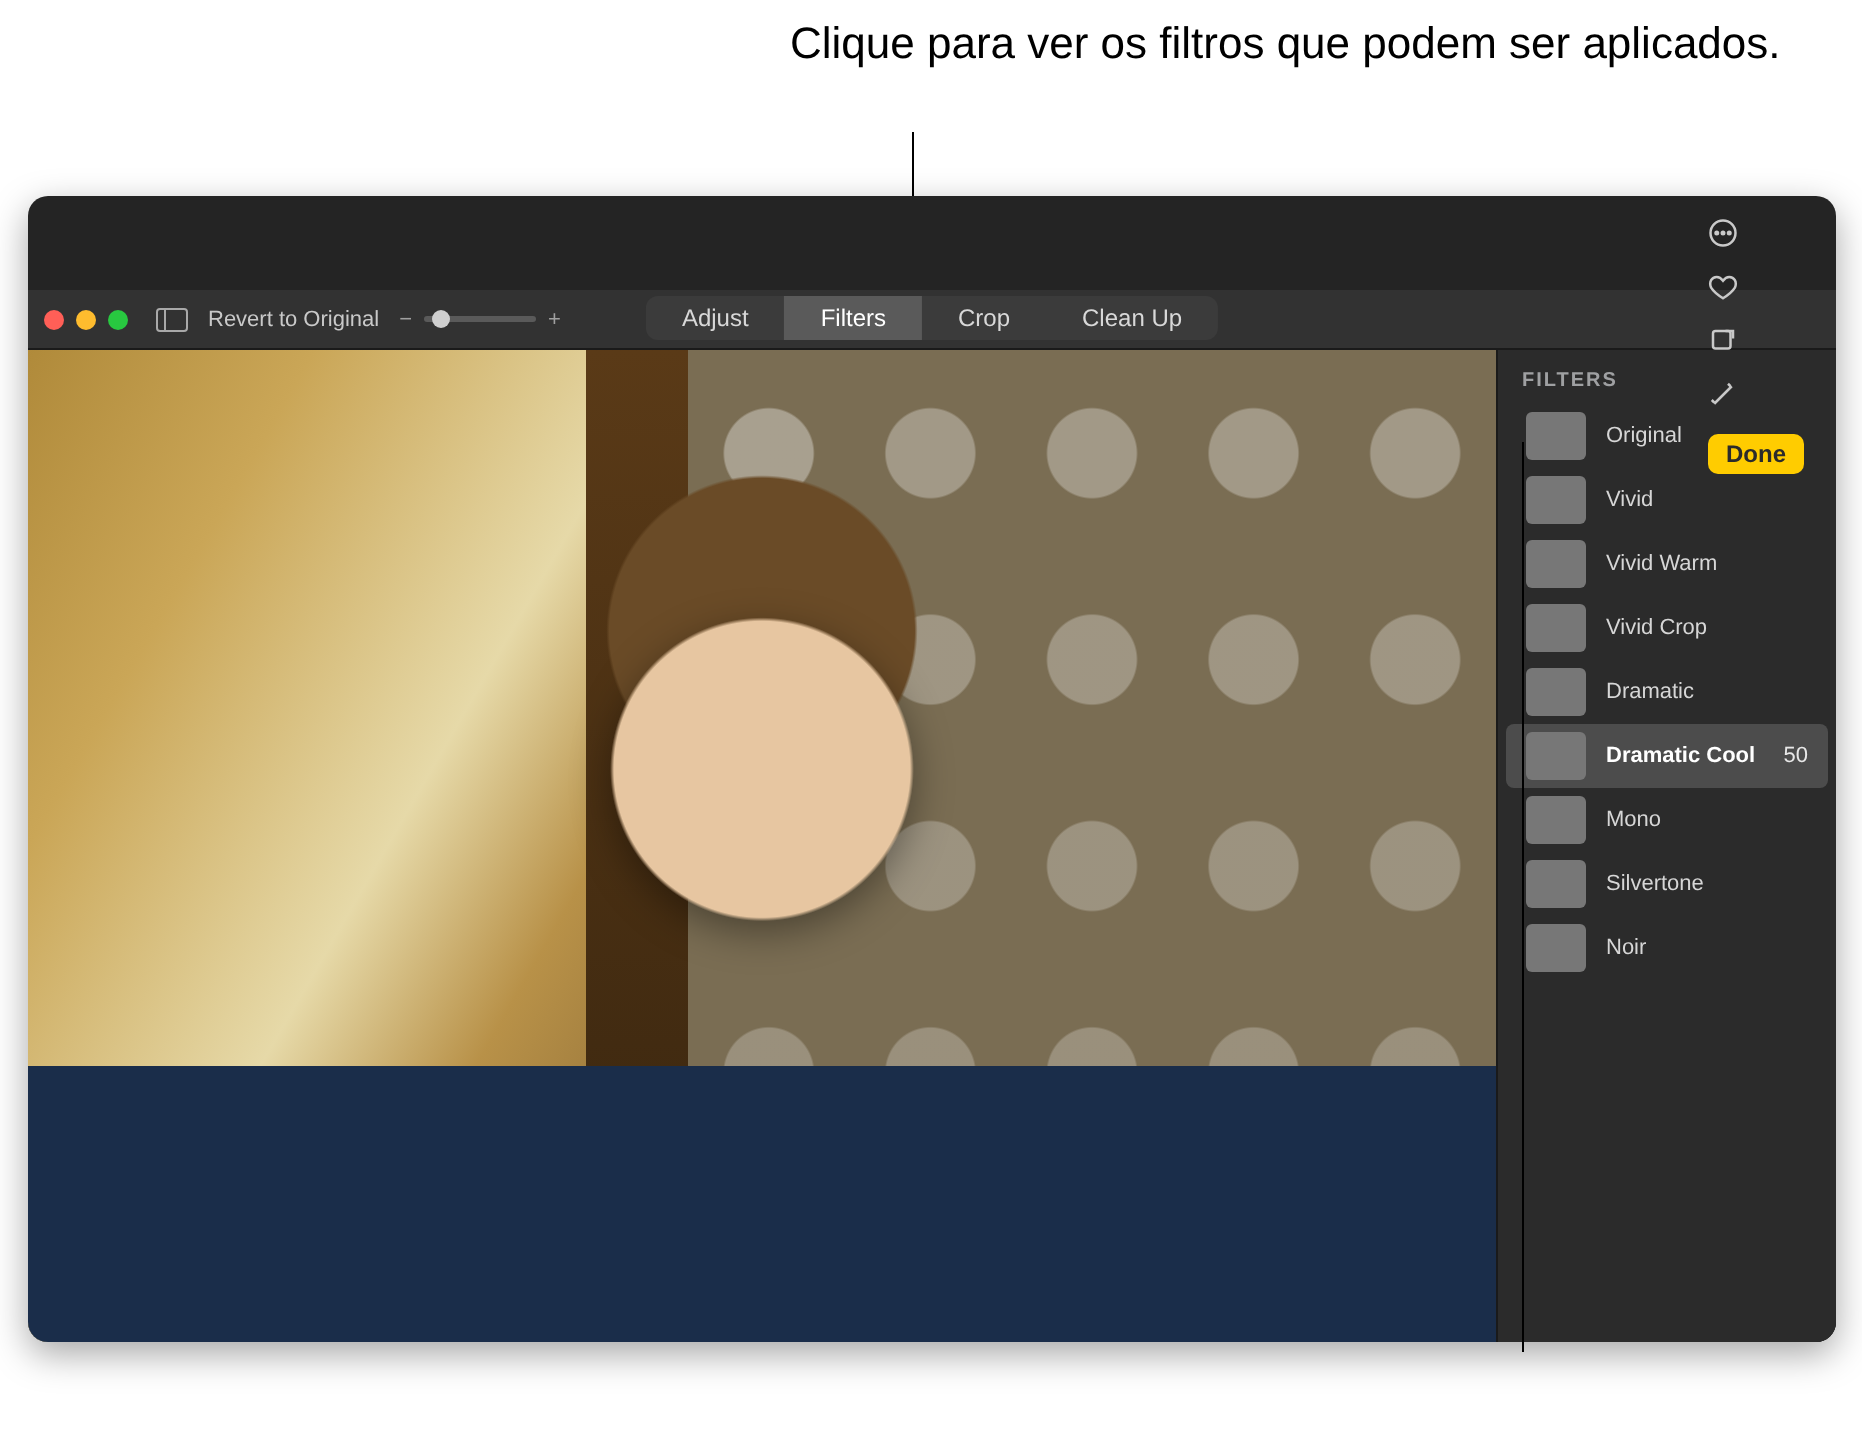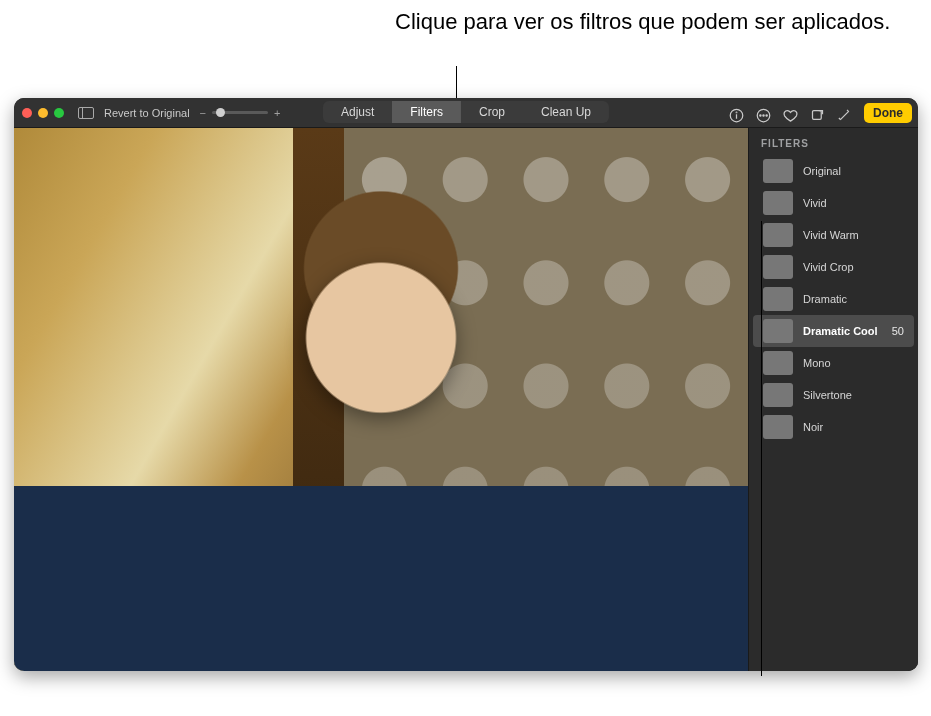--- a/index.html
+++ b/index.html
@@ -8,34 +8,34 @@
 
   
   .callout-top { position: absolute; left: 395px; top: 8px; font-size: 22px; line-height: 27px; color: #000; }
   .callout-bottom { position: absolute; left: 500px; top: 678px; font-size: 22px; line-height: 26px; color: #000; }
   .leader { position: absolute; background: #000; }
 
   
   .app-window { position: absolute; left: 14px; top: 98px; width: 904px; height: 573px; background: #242424; border-radius: 10px; box-shadow: 0 6px 18px rgba(0,0,0,0.35); overflow: hidden; }
 
   
-  .toolbar { height: 30px; background: #323232; border-bottom: 1px solid #1a1a1a; display: flex; align-items: center; padding: 0 6px 0 8px; color: #cfcfcf; font-size: 11px; position: relative; }
+  .toolbar { height: 30px; background: #323232; border-bottom: 1px solid #1a1a1a; display: flex; align-items: center; padding: 0 16px 0 8px; color: #cfcfcf; font-size: 11px; position: relative; margin-top: 47px; }
   .traffic { display: flex; gap: 6px; align-items: center; margin-right: 14px; }
   .dot { width: 10px; height: 10px; border-radius: 50%; }
   .dot.r { background: #ff5f57; } .dot.y { background: #febc2e; } .dot.g { background: #28c840; }
   .view-icon { width: 16px; height: 12px; border: 1px solid #a9a9a9; border-radius: 2px; margin-right: 10px; position: relative; }
   .view-icon::after { content:""; position:absolute; left:3px; top:0; bottom:0; width:1px; background:#a9a9a9; }
   .revert { color: #c9c9c9; margin-right: 10px; cursor: pointer; }
   .zoom { display:flex; align-items:center; gap:6px; margin-right: auto; color:#a0a0a0; }
   .zoom .track { width: 56px; height: 3px; background: #5a5a5a; border-radius: 2px; position: relative; }
   .zoom .knob { position: absolute; left: 4px; top: -3px; width: 9px; height: 9px; background:#cfcfcf; border-radius:50%; }
   .seg { position: absolute; left: 50%; top: 3px; transform: translateX(-50%); display: flex; background: #3b3b3b; border-radius: 6px; overflow: hidden; height: 22px; }
   .seg button { background: transparent; border: none; color: #d8d8d8; font-size: 12px; padding: 0 18px; cursor: pointer; }
   .seg button.active { background: #5a5a5a; color: #fff; }
-  .right-tools { display: flex; align-items: flex-end; gap: 12px; margin-left: auto; }
+  .right-tools { display: flex; align-items: flex-start; gap: 12px; margin-left: auto; flex-direction: column; }
   .icon-btn { color: #c9c9c9; cursor: pointer; display:flex; align-items:center; }
   .icon-btn svg { display:block; }
   .done { background: #ffcc00; color: #2b2b2b; font-weight: 600; border: none; border-radius: 5px; padding: 3px 9px; font-size: 12px; cursor: pointer; }
 
   
   .main { display: flex; height: calc(100% - 30px); background: #242424; }
   .photo-area { flex: 1; position: relative; overflow: hidden; }
   .photo { position: absolute; inset: 0; }
 
   

